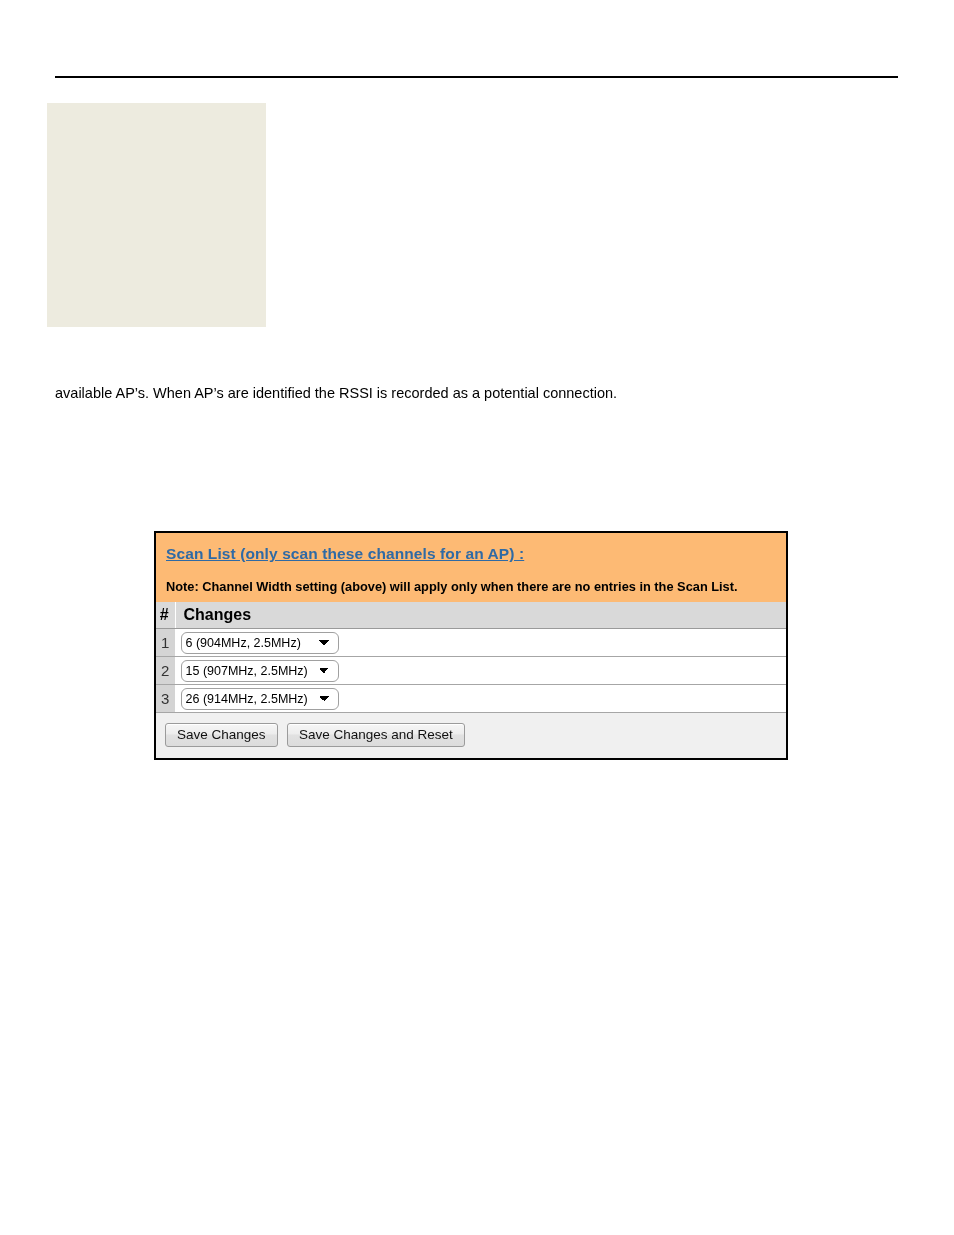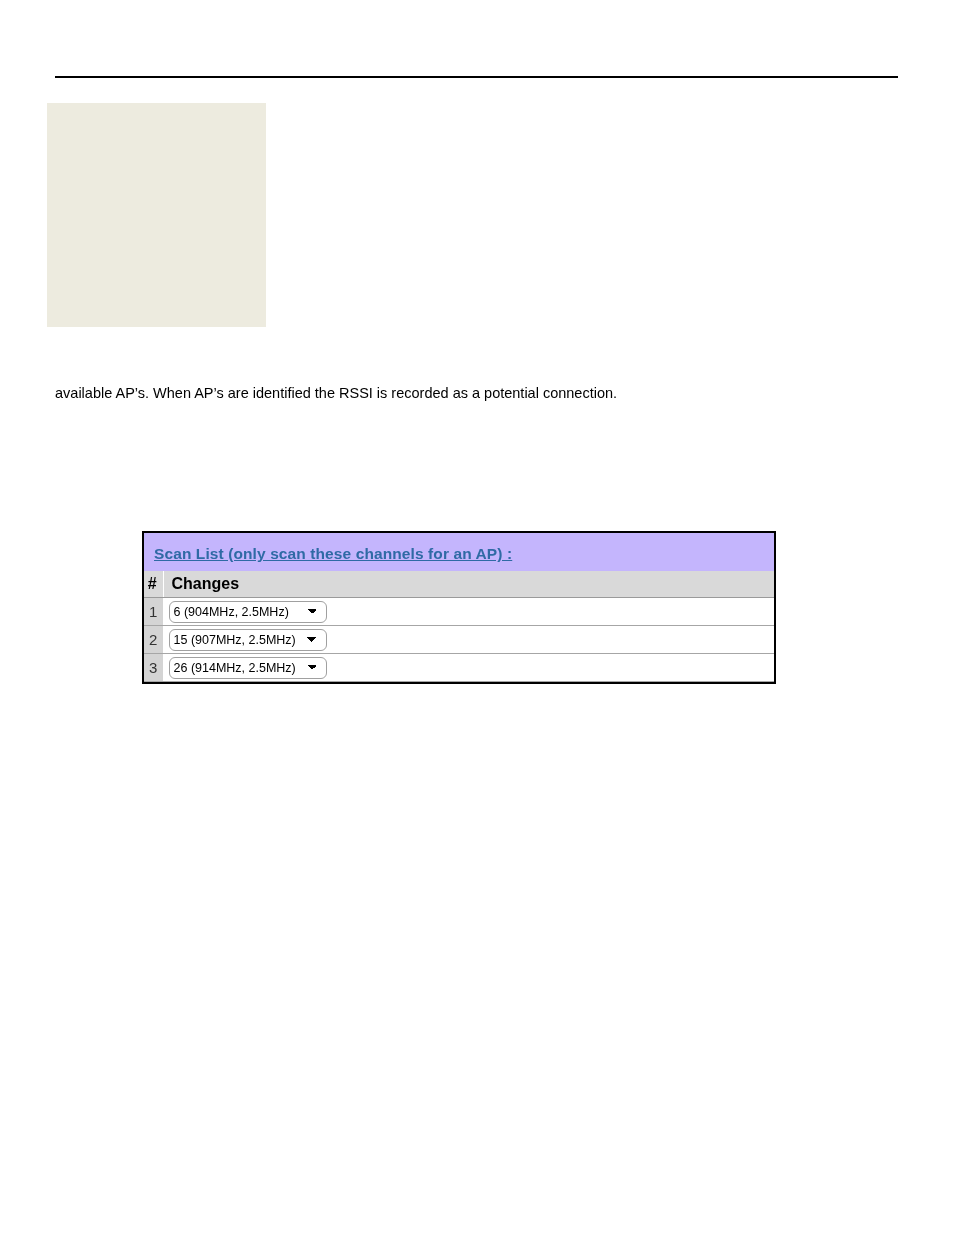--- a/index.html
+++ b/index.html
@@ -44,25 +44,25 @@
     width: 840px;
     font-size: 14.5px;
     line-height: 20px;
     color: #000000;
     white-space: nowrap;
   }
 
   
   .panel {
     position: absolute;
-    left: 142px;
+    left: 154px;
     top: 531px;
     width: 634px;
     border: 2px solid #000000;
-    background: #c4b5fd;
+    background: #fdba74;
     box-sizing: border-box;
   }
 
   .panel-inner {
     padding: 12px 0 0 0;
   }
 
   .panel-title {
     margin: 0 0 0 10px;
     font-size: 15.5px;
@@ -187,20 +187,21 @@
 
 <div class="beige-block"></div>
 
 <p class="body-paragraph">available AP’s. When AP’s are identified the RSSI is recorded as a potential connection.</p>
 
 <div class="panel">
   <div class="panel-inner">
 
     <a class="panel-title" href="#">Scan List (only scan these channels for an AP) :</a>
 
+    <div class="panel-note">Note: Channel Width setting (above) will apply only when there are no entries in the  Scan List.</div>
 
 
     <table class="scan-table">
       <colgroup>
         <col class="col-num">
         <col>
       </colgroup>
       <thead>
         <tr class="th-row">
           <th class="th-num">#</th>
@@ -232,15 +233,19 @@
           <td class="cell-channel">
             <select class="chan-select">
               <option>26 (914MHz, 2.5MHz)</option>
             </select>
           </td>
         </tr>
 
       </tbody>
     </table>
 
+    <div class="footer-bar">
+      <button type="button" class="btn">Save Changes</button>
+      <button type="button" class="btn">Save Changes and Reset</button>
+    </div>
 
   </div>
 </div>
 
 </body></html>

